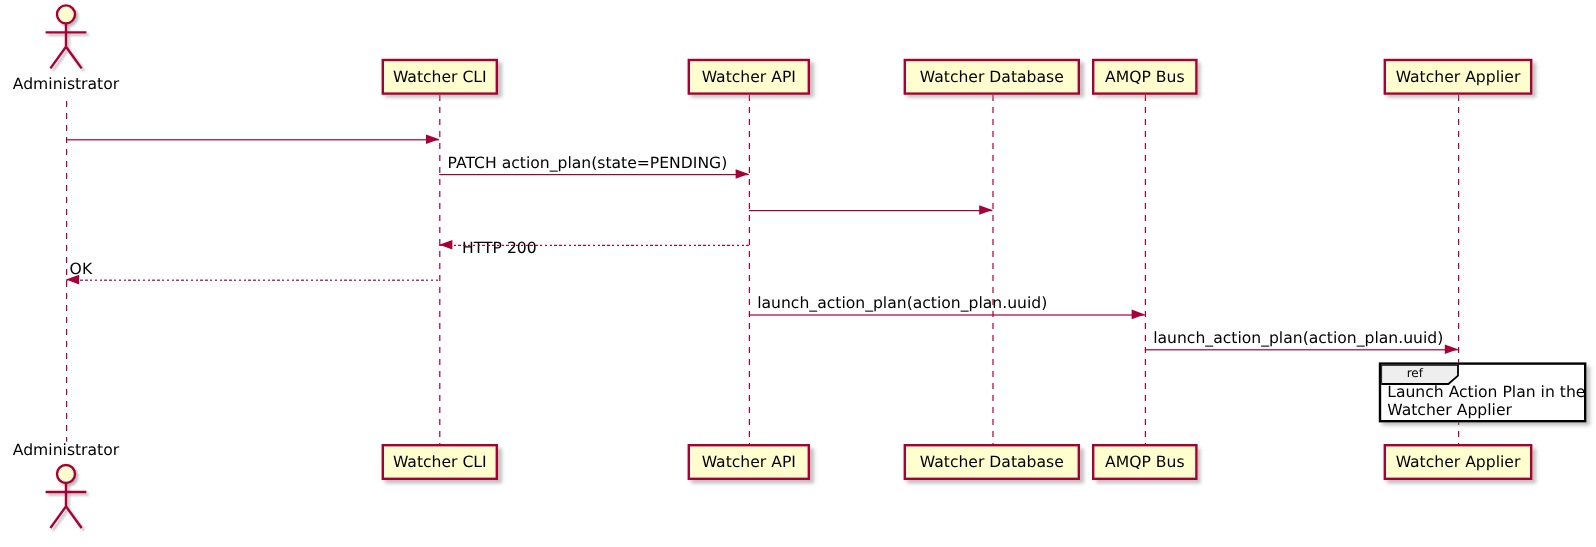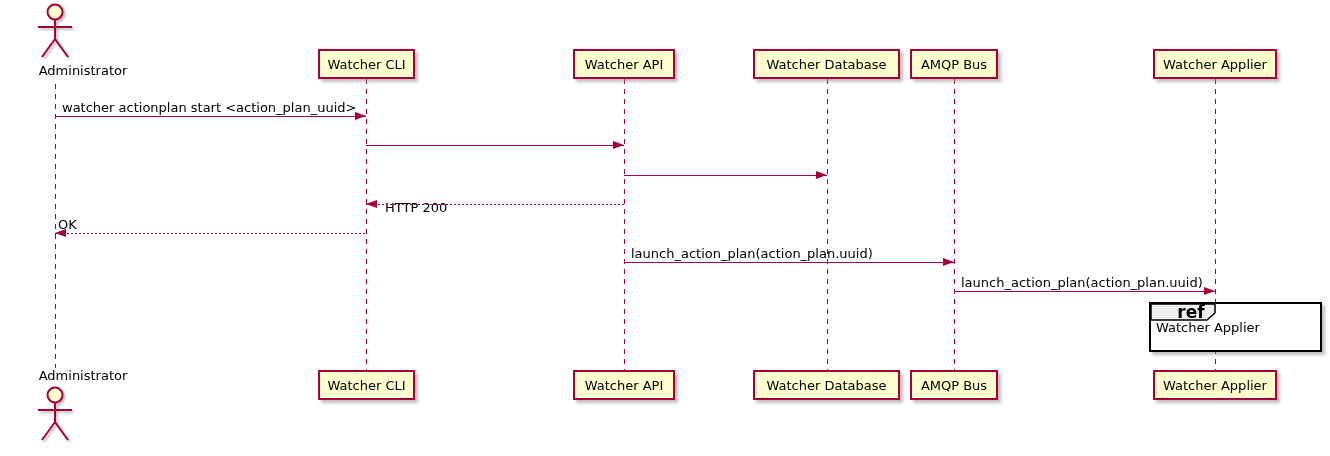--- a/index.html
+++ b/index.html
@@ -25,32 +25,32 @@
   .msg-line.dotted {
     background:repeating-linear-gradient(to right,#A80036 0 2px,transparent 2px 4px);
   }
   .arrow-head { position:absolute; width:0; height:0; z-index:2;
     border-top:4px solid transparent; border-bottom:4px solid transparent; }
   .arrow-head.right { border-left:11px solid #A80036; }
   .arrow-head.left  { border-right:11px solid #A80036; }
 
   .actor-wrap { position:absolute; z-index:3; }
   .actor-svg { filter:drop-shadow(2px 2px 1px rgba(130,130,130,0.55)); }
-  .actor-label { position:absolute; width:110px; text-align:center; font-size:13px; z-index:3;padding-left:28px; }
+  .actor-label { position:absolute; width:110px; text-align:center; font-size:13px; z-index:3; }
 
   .ref-box {
     position:absolute; left:1149px; top:302px; width:173px; height:50px;
     box-sizing:border-box; background:#ffffff; border:2px solid #000;
     box-shadow:3px 3px 3px rgba(140,140,140,0.55); z-index:4;
   }
   .ref-tab { position:absolute; left:0; top:0; }
   .ref-keyword {
     position:absolute; left:0; top:0; width:56px; height:15px;
     display:flex; align-items:center; justify-content:center;
-    font-size:17px; font-weight:bold; z-index:5;margin-left:12px;
+    font-size:10px; font-weight:normal; z-index:5;
   }
   .ref-text { position:absolute; left:5px; top:16px; font-size:13px; line-height:15px; white-space:nowrap; }
 </style>
 </head>
 <body>
 
 <div id="stage">
 
   <div class="actor-wrap" style="left:35px; top:3px;">
     <svg class="actor-svg" width="40" height="57" viewBox="0 0 40 57">
@@ -69,24 +69,24 @@
   <div class="lifeline" style="left:827px;  top:79px; height:291px;"></div>
   <div class="lifeline" style="left:954px;  top:79px; height:291px;"></div>
   <div class="lifeline" style="left:1215px; top:79px; height:291px;"></div>
 
   <div class="participant" style="left:318px;  top:49px; width:97px;">Watcher CLI</div>
   <div class="participant" style="left:573px;  top:49px; width:102px;">Watcher API</div>
   <div class="participant" style="left:753px;  top:49px; width:147px;">Watcher Database</div>
   <div class="participant" style="left:910px;  top:49px; width:88px;">AMQP Bus</div>
   <div class="participant" style="left:1153px; top:49px; width:124px;">Watcher Applier</div>
 
-  <span class="msg-label" style="left:62px; top:100px;">watcher actionplan start &lt;action_plan_uuid&gt;</span>
   <div class="msg-line" style="left:55px;  top:116px; width:311px;"></div>
   <div class="arrow-head right" style="left:355px; top:112px;"></div>
 
+  <span class="msg-label" style="left:373px; top:129px;">PATCH action_plan(state=PENDING)</span>
   <div class="msg-line" style="left:366px; top:145px; width:258px;"></div>
   <div class="arrow-head right" style="left:613px; top:141px;"></div>
 
   <div class="msg-line" style="left:624px; top:175px; width:203px;"></div>
   <div class="arrow-head right" style="left:816px; top:171px;"></div>
 
   <span class="msg-label" style="left:385px; top:200px;">HTTP 200</span>
   <div class="msg-line dotted" style="left:366px; top:204px; width:258px;"></div>
   <div class="arrow-head left" style="left:366px; top:200px;"></div>
 
@@ -101,20 +101,21 @@
   <span class="msg-label" style="left:961px; top:275px;">launch_action_plan(action_plan.uuid)</span>
   <div class="msg-line" style="left:954px;  top:291px; width:261px;"></div>
   <div class="arrow-head right" style="left:1204px; top:287px;"></div>
 
   <div class="ref-box">
     <svg class="ref-tab" width="68" height="18" viewBox="0 0 68 18">
       <polygon points="0,0 64,0 64,9 56,16 0,16" fill="#EEEEEE" stroke="#000000" stroke-width="1.5"></polygon>
     </svg>
     <span class="ref-keyword">ref</span>
     <div class="ref-text">
+      <div>Launch Action Plan in the</div>
       <div>Watcher Applier</div>
     </div>
   </div>
 
   <div class="participant" style="left:318px;  top:370px; width:97px;">Watcher CLI</div>
   <div class="participant" style="left:573px;  top:370px; width:102px;">Watcher API</div>
   <div class="participant" style="left:753px;  top:370px; width:147px;">Watcher Database</div>
   <div class="participant" style="left:910px;  top:370px; width:88px;">AMQP Bus</div>
   <div class="participant" style="left:1153px; top:370px; width:124px;">Watcher Applier</div>
 

